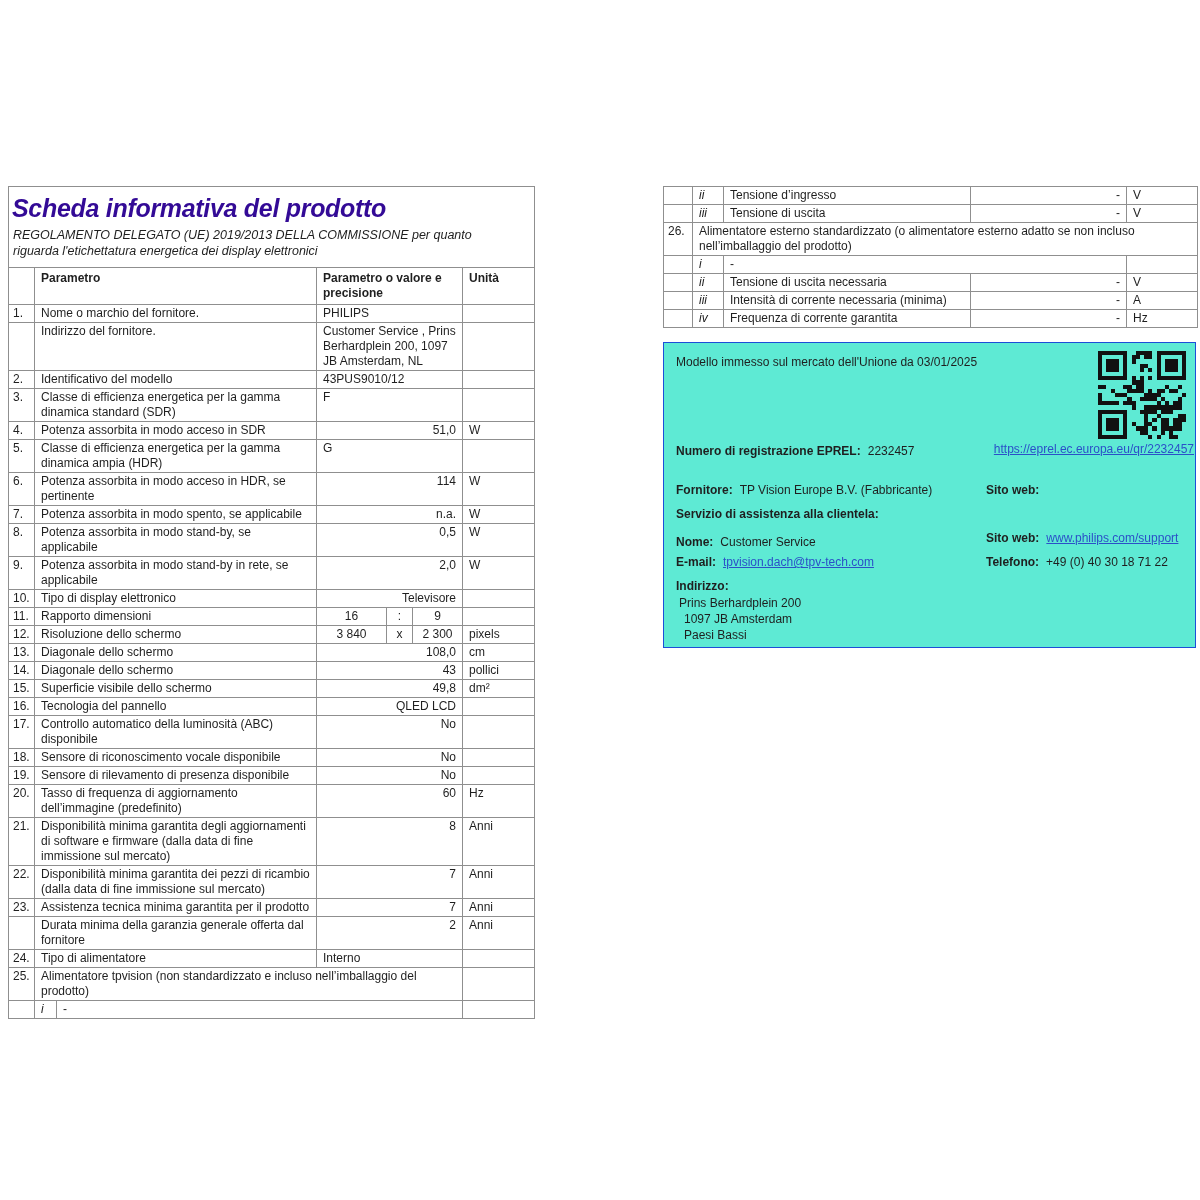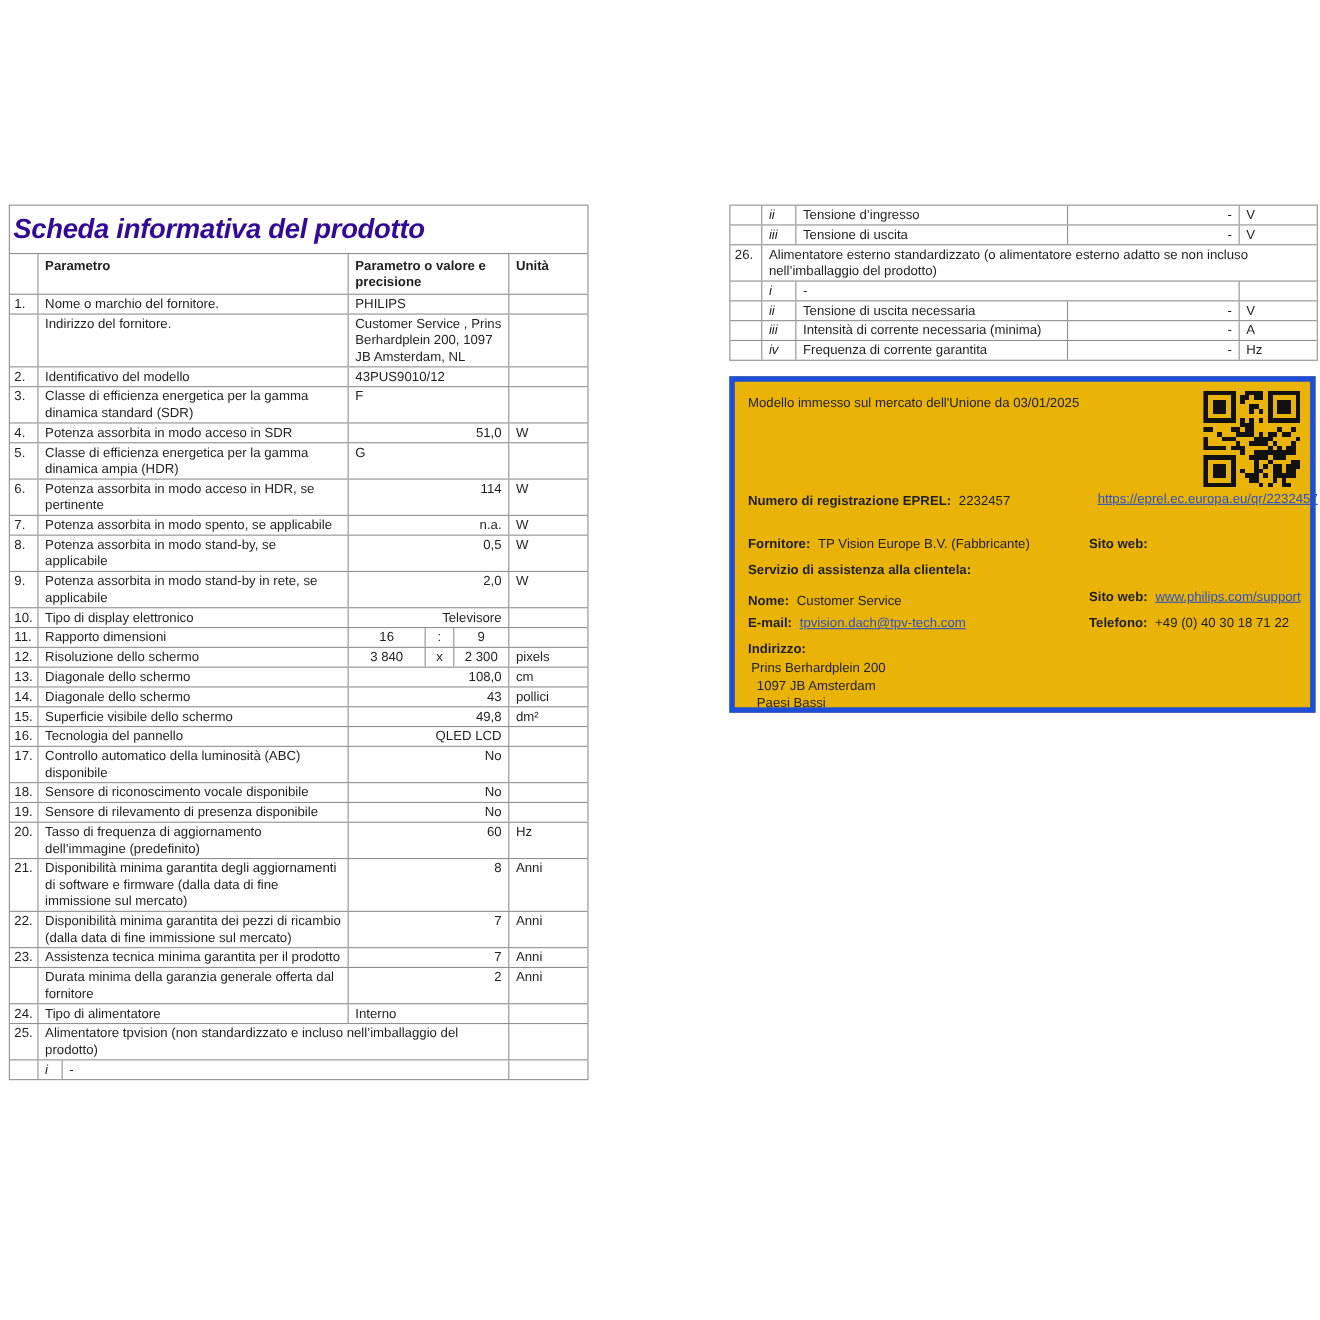--- a/index.html
+++ b/index.html
@@ -38,39 +38,40 @@
   .c-rspanall{flex:1;}
   .c-rspand{width:403px;}
 
   
   .hdr .cell{font-weight:bold;padding-top:3px;min-height:36px;}
   .title-cell{padding:6px 8px 7px 3px;}
   .doc-title{font-size:25px;font-weight:bold;letter-spacing:-0.3px;line-height:1.2;}
   .doc-subtitle{font-size:12.5px;line-height:1.3;margin-top:4px;padding-left:1px;max-width:505px;}
 
   
-  #info-box{position:absolute;left:663px;top:342px;width:533px;height:306px;border:5px solid #1d4ed8;box-sizing:border-box;background:#eab308;font-size:12px;line-height:1.3;}
+  #info-box{position:absolute;left:663px;top:342px;width:533px;height:306px;border:1px solid #1d4ed8;box-sizing:border-box;background:#5eead4;font-size:12px;line-height:1.3;}
   .ib{position:absolute;white-space:nowrap;}
   .lbl{font-weight:bold;margin-right:7px;}
   .link{text-decoration:underline;cursor:pointer;word-break:break-all;text-align:right;}
   #eprel-link{display:inline-block;width:208px;white-space:normal;}
   #qr-wrap{position:absolute;right:9px;top:8px;width:88px;height:88px;}
   #qr{width:88px;height:88px;display:block;}
   #market-line{left:12px;top:12px;max-width:430px;white-space:normal;}
   .addr-line{white-space:normal;}
 </style>
 </head>
 <body>
 
 <div class="page">
 
   <div class="tbl" id="left-table">
     <div class="trow">
       <div class="cell c-full title-cell">
         <div class="doc-title" id="doc-title" style="color: rgb(51, 10, 150);">Scheda informativa del prodotto</div>
+        <div class="doc-subtitle">REGOLAMENTO DELEGATO (UE) 2019/2013 DELLA COMMISSIONE per quanto riguarda l'etichettatura energetica dei display elettronici</div>
       </div>
     </div>
     <div class="trow hdr">
       <div class="cell c-num"></div>
       <div class="cell c-label">Parametro</div>
       <div class="cell c-value">Parametro o valore e pre­cisione</div>
       <div class="cell c-unit">Unità</div>
     </div>
 
   <div class="trow">

